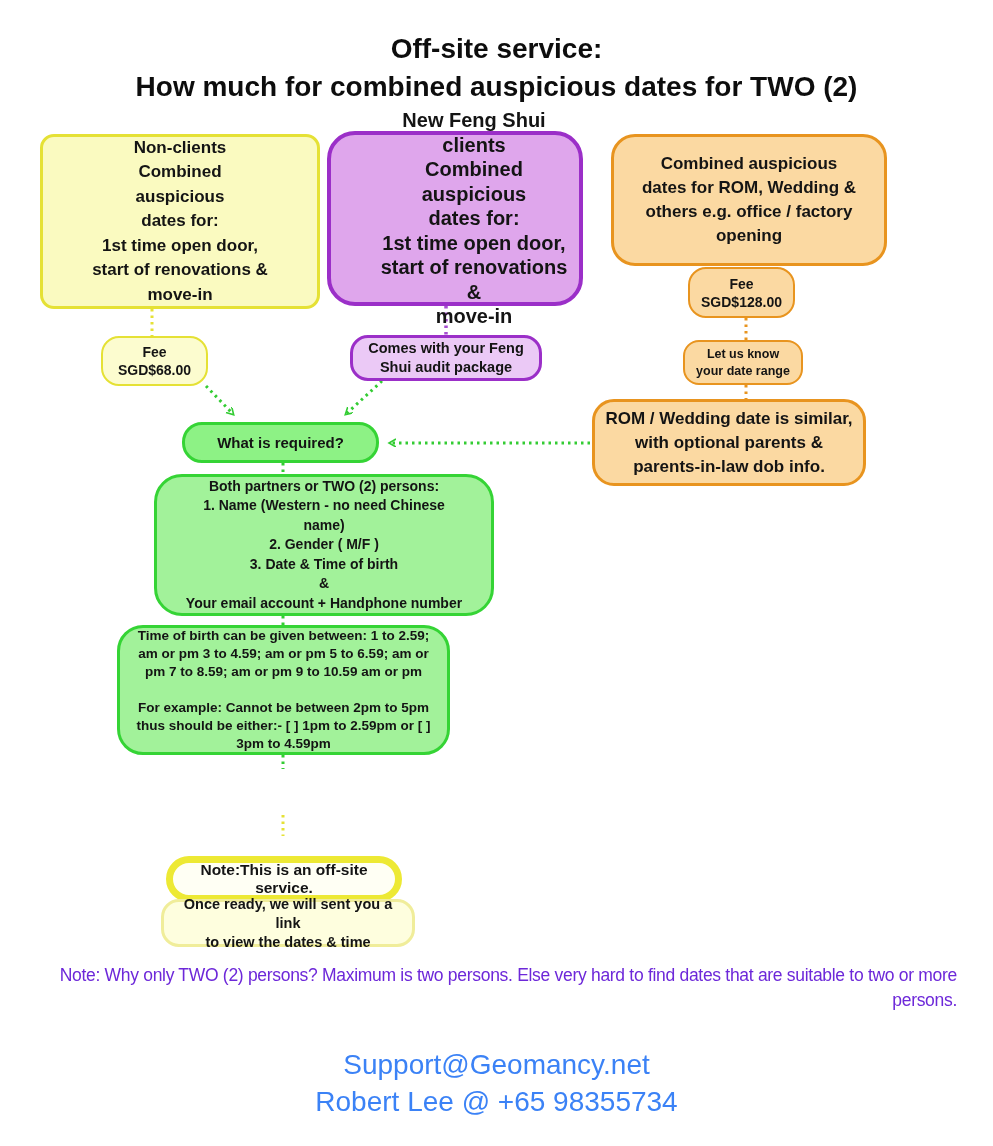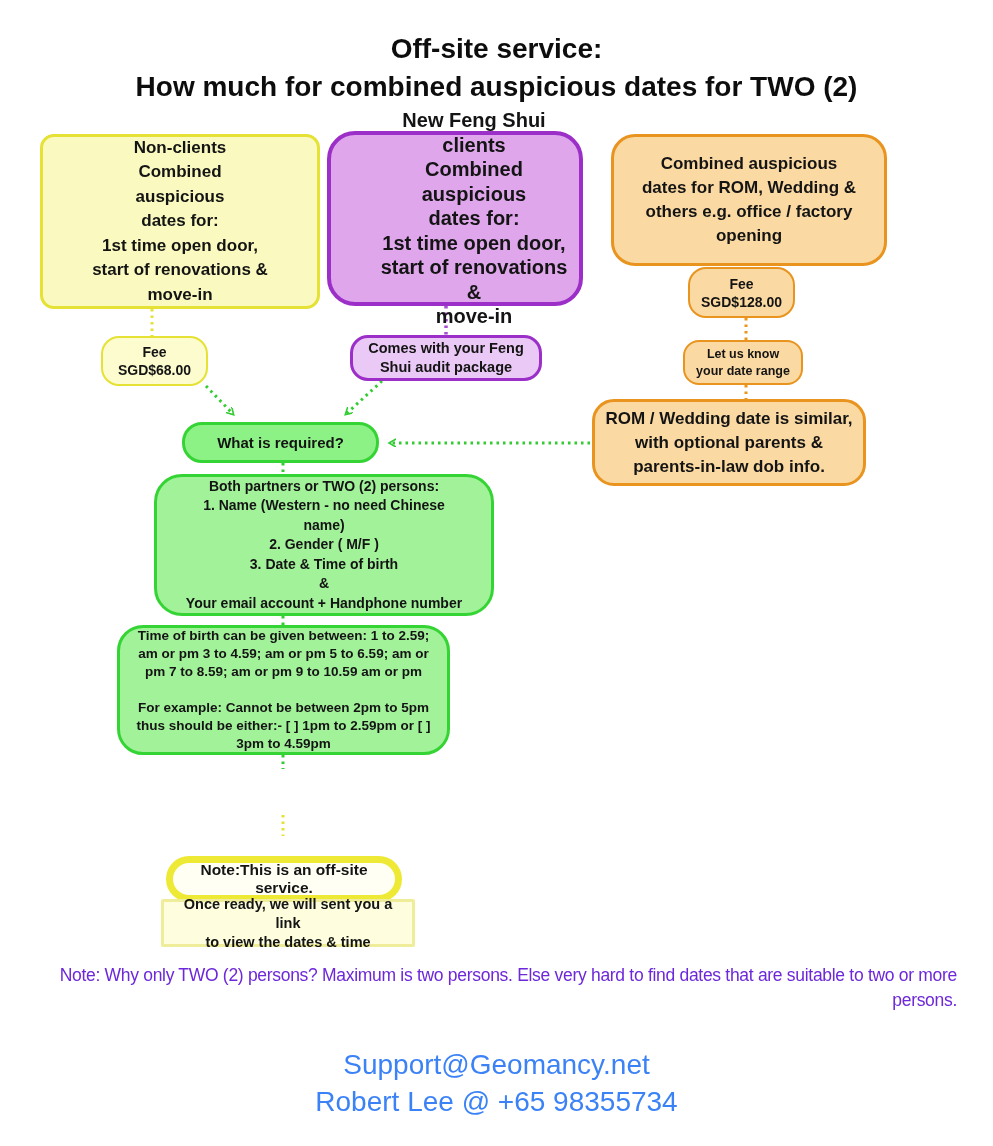--- a/index.html
+++ b/index.html
@@ -20,21 +20,21 @@
   .fee-68{left:101px;top:336px;width:107px;height:50px;border:2.5px solid var(--yellow_border);background:var(--yellow_fill_light);border-radius:18px;font-size:14px;line-height:18px;}
   .comes-with{left:350px;top:335px;width:192px;height:46px;border:3px solid var(--purple_border);background:var(--purple_fill_light);border-radius:18px;font-size:14.5px;line-height:19px;}
   .fee-128{left:688px;top:267px;width:107px;height:51px;border:2.5px solid var(--orange_border);background:var(--orange_fill);border-radius:18px;font-size:14px;line-height:18px;}
   .date-range{left:683px;top:340px;width:120px;height:45px;border:2.5px solid var(--orange_border);background:var(--orange_fill);border-radius:16px;font-size:12.5px;line-height:16.5px;}
   .rom-similar{left:592px;top:399px;width:274px;height:87px;border:3px solid var(--orange_border);background:var(--orange_fill);border-radius:22px;font-size:17px;line-height:24px;}
   .what-required{left:182px;top:422px;width:197px;height:41px;border:3px solid var(--green_border);background:var(--green_fill_bright);border-radius:20px;font-size:15px;}
   .both-partners{left:110px;top:474px;width:340px;height:142px;border:3px solid var(--green_border);background:var(--green_fill);border-radius:28px;font-size:14px;line-height:19.5px;margin-left:44px;}
   .time-of-birth{left:117px;top:625px;width:333px;height:130px;border:3px solid var(--green_border);background:var(--green_fill);border-radius:26px;font-size:13.5px;line-height:18px;}
   .if-not-stated{left:152px;top:769px;width:266px;height:46px;border:3px solid var(--green_border);background:var(--green_fill);border-radius:20px;font-size:13.5px;line-height:18px;}
   .note-pill{left:166px;top:836px;width:236px;height:46px;border:7px solid var(--note_border);background:#FFFFF4;border-radius:23px;font-size:15.5px;margin-top:20px;}
-  .once-ready{left:161px;top:899px;width:254px;height:48px;border:3px solid var(--pale_yellow_border);background:var(--pale_yellow_fill);border-radius:2px;font-size:14.5px;line-height:19px;}
+  .once-ready{left:161px;top:899px;width:254px;height:48px;border:3px solid var(--pale_yellow_border);background:var(--pale_yellow_fill);border-radius:18px;font-size:14.5px;line-height:19px;}
   .bottom-note{position:absolute;left:36px;top:963px;width:921px;text-align:right;font-weight:normal;color:#6d28d9;font-size:17.5px;line-height:25px;letter-spacing:-0.3px;z-index:1;}
   .footer{position:absolute;left:0;top:1046px;width:993px;text-align:center;font-weight:normal;color:#3b82f6;font-size:28px;line-height:37px;z-index:1;}
 </style>
 </head>
 <body>
 
 <div id="canvas">
 
   <svg id="connectors" width="993" height="1146" viewBox="0 0 993 1146">
     <defs>

